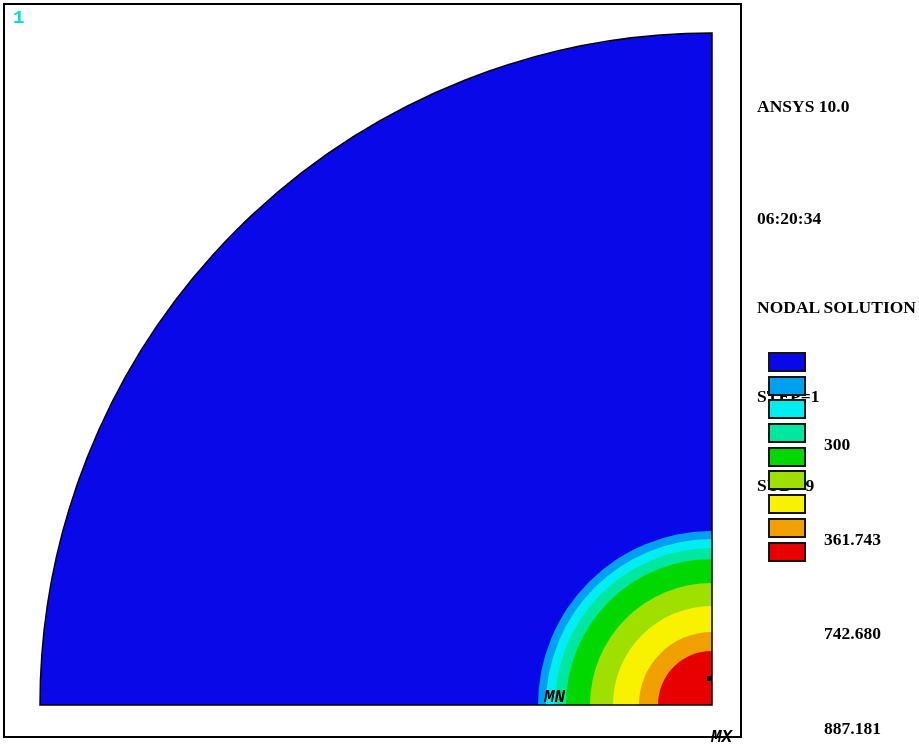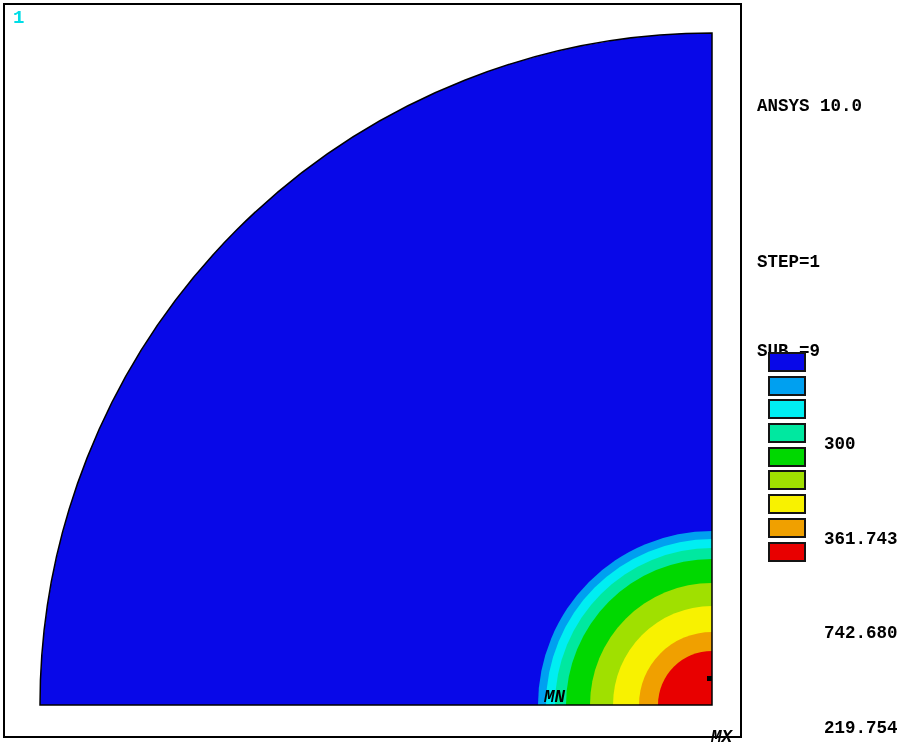--- a/index.html
+++ b/index.html
@@ -43,20 +43,21 @@
     position: absolute; left: 702px; top: 671px;
     width: 5px; height: 5px; background: #000;
     z-index: 3;
   }
   
   .sidebar {
     position: absolute;
     left: 742px; top: 0;
     width: 177px; height: 644px;
     background: #ffffff;
+    font-family: Liberation Serif, serif;
   }
   .sidebar-text {
     position: absolute; left: 15px; top: 6px;
     font-size: 17.5px; line-height: 22.3px;
     white-space: pre;
   }
   .info-line { height: 22.3px; }
   
   .legend {
     position: absolute; left: 8px; top: 338px;
@@ -105,21 +106,23 @@
 </div>
 
 <div class="sidebar">
 
   <div class="sidebar-text">
     
   
       <div class="info-line">ANSYS 10.0</div>
     
     
+      <div class="info-line">06:20:34</div>
     
+      <div class="info-line">NODAL SOLUTION</div>
     
       <div class="info-line">STEP=1</div>
     
       <div class="info-line">SUB =9</div>
     
     
     
       
     
       
@@ -156,21 +159,21 @@
       </div>
     <div class="legend-values">
       
     
         <div class="legend-value">300</div>
       
         <div class="legend-value">361.743</div>
       
         <div class="legend-value">742.680</div>
       
-        <div class="legend-value">219.754</div>
+        <div class="legend-value">887.181</div>
       
         
       
         
       
         
       
         
       
         

